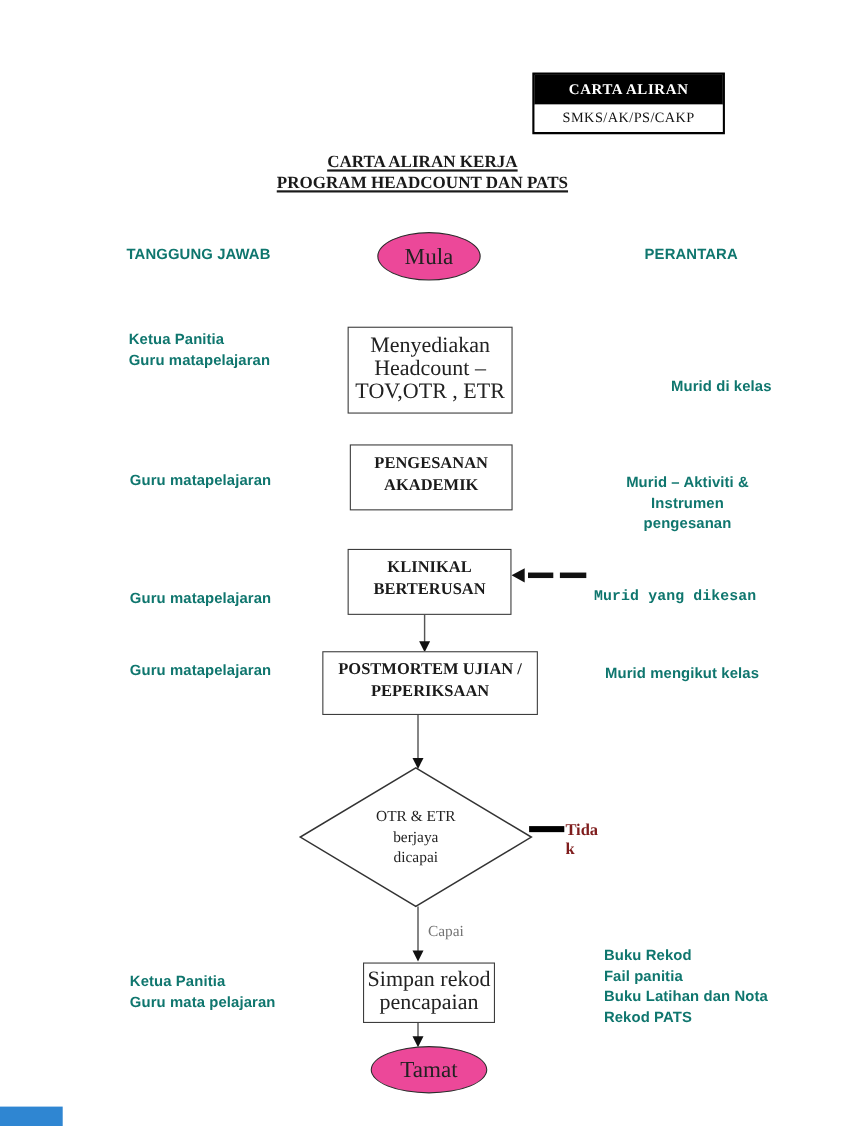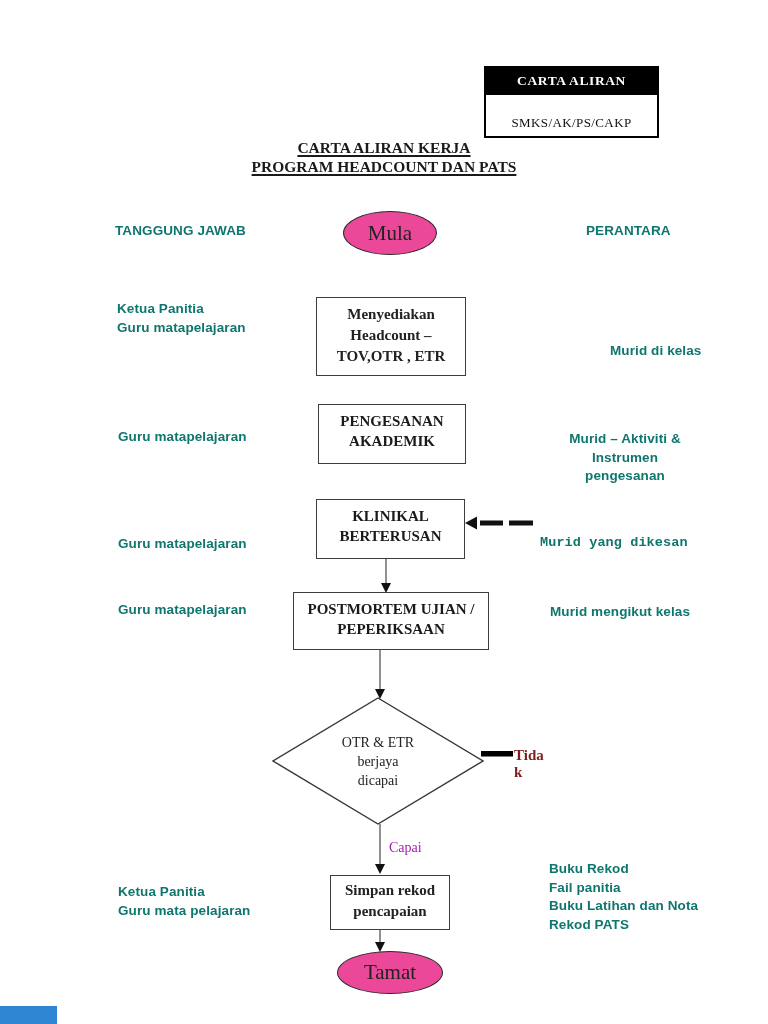--- a/index.html
+++ b/index.html
@@ -6,35 +6,35 @@
   .page{position:relative;width:768px;height:1024px;background:#ffffff;overflow:hidden;
         font-family:"Liberation Serif", serif;color:#222;}
   .sans{font-family:"Liberation Sans", sans-serif;font-weight:700;font-size:13.5px;
         color:#0f766e;letter-spacing:0.1px;line-height:18.5px;}
   .abs{position:absolute;}
   
   .stamp{left:484px;top:66px;width:171px;border:2px solid #000;background:#a3a3a3;}
   .stamp-title{background:#000;color:#fff;text-align:center;font-weight:700;
                font-size:13.5px;letter-spacing:0.6px;padding:5px 0 6px;}
   .stamp-code{background:#fff;color:#111;text-align:center;font-size:13px;
-              letter-spacing:0.4px;padding:20px 0 5px;}
+              letter-spacing:0.4px;padding:4px 0 5px;}
   
   .doc-title{left:0;top:139px;width:768px;text-align:center;font-weight:700;
              font-size:15.5px;line-height:18.5px;color:#1a1a1a;}
   .doc-title span{text-decoration:underline;text-decoration-thickness:1.5px;text-underline-offset:2px;}
   
   .oval{border:1.6px solid #2b2b2b;border-radius:50%;display:flex;align-items:center;
         justify-content:center;font-size:21px;background:#ec4899;}
   .pbox{border:1.6px solid #3d3d3d;background:#fff;text-align:center;}
-  .pbox .inner{padding-top:6px;line-height:21px;font-size:15px;font-weight:bold;}
+  .pbox .inner{padding-top:6px;line-height:21px;font-size:20px;}
   .pbox.boldbox .inner{font-weight:700;font-size:15px;line-height:20px;color:#1a1a1a;}
   .diamond-text{text-align:center;font-size:14px;line-height:19px;color:#222;}
   .svg-layer{left:0;top:0;width:768px;height:1024px;pointer-events:none;}
   .no-label{font-weight:700;font-size:15px;line-height:17px;color:#7f1d1d;}
-  .yes-label{font-size:14px;color:#a21caf;}
+  .yes-label{font-size:14px;color:#737373;}
   .right-center{text-align:center;}
   .marker{left:0px;top:1006px;width:57px;height:18px;}
 </style>
 </head>
 <body>
 
 <div class="page">
 
   <div class="abs stamp">
     <div class="stamp-title" style="background: rgb(0, 0, 0); color: rgb(255, 255, 255);">CARTA ALIRAN</div>

